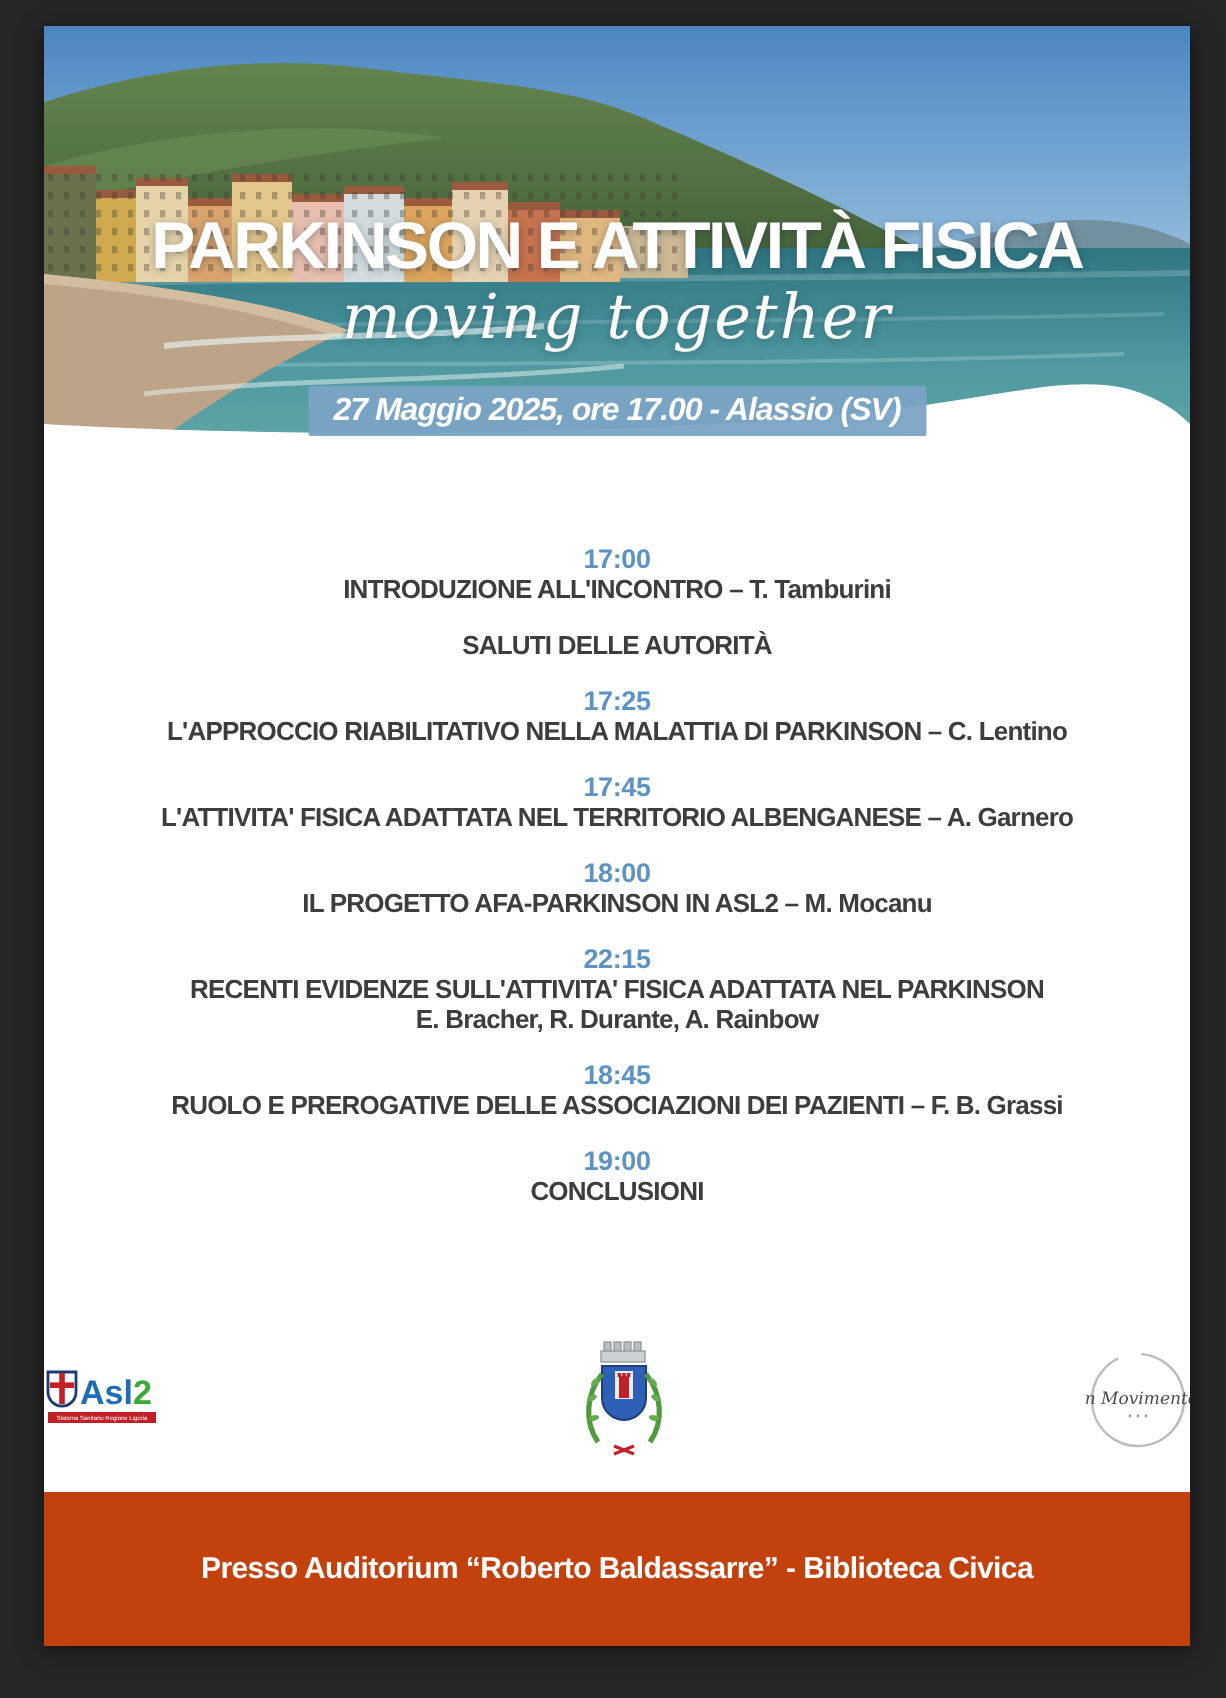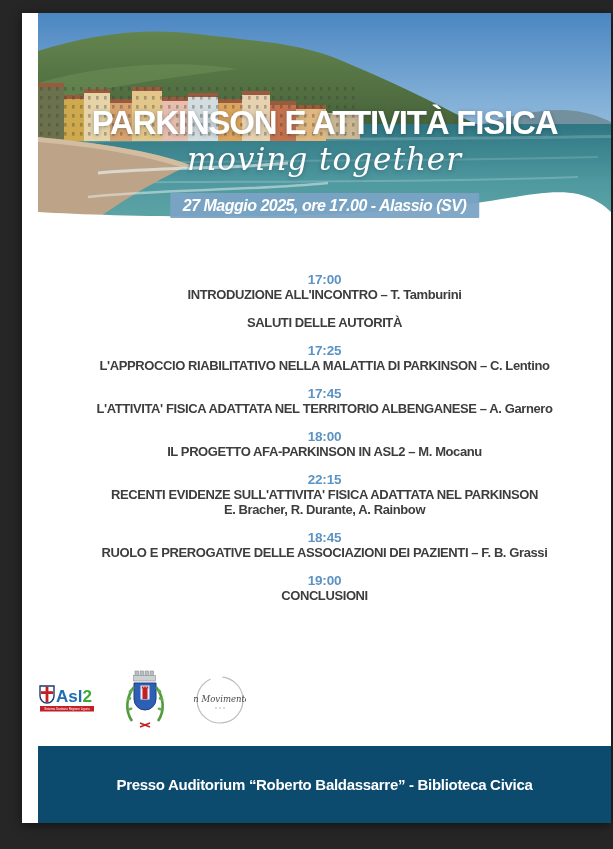--- a/index.html
+++ b/index.html
@@ -9,21 +9,20 @@
     position:relative;
     font-family:"Liberation Sans", sans-serif;
     overflow:hidden;
   }
   .poster{
     position:absolute;left:22px;top:13px;
     width:573px;height:810px;
     background:#ffffff;
     display:flex;flex-direction:column;
     box-shadow:0 2px 10px rgba(0,0,0,0.55);
-    padding-left:16px;
   }
   
   .hero{position:relative;width:573px;height:219px;flex:0 0 auto;}
   .hero svg.photo{position:absolute;inset:0;display:block;}
   .hero-text{
     position:absolute;top:92px;left:0;width:100%;
     text-align:center;color:#ffffff;z-index:3;
   }
   .hero-title{
     font-size:33px;font-weight:bold;letter-spacing:-1.2px;
@@ -53,28 +52,28 @@
     color:#5b93c4;font-weight:bold;font-size:13.5px;line-height:15px;
     letter-spacing:-0.2px;
   }
   .sched-line{
     color:#3d3d3f;font-weight:bold;font-size:13px;line-height:15px;
     letter-spacing:-0.4px;white-space:nowrap;
   }
   
   .logos{
     margin-top:50px;
-    display:flex;justify-content:flex-start;align-items:center;gap:26px;
+    display:flex;justify-content:space-between;align-items:center;gap:26px;
     height:68px;flex:0 0 auto;
   }
   .logo{display:block;}
   
   .footer{
     margin-top:auto;flex:0 0 auto;
-    height:77px;background:#0c4a6e;
+    height:77px;background:#c2410c;
     display:flex;flex-direction:column;justify-content:center;align-items:center;
     text-align:center;
   }
   .footer-line1{
     color:#ffffff;font-weight:bold;font-size:15px;line-height:20px;
     letter-spacing:-0.3px;white-space:nowrap;
   }
   .footer-line2{
     color:#d6d6d6;font-size:14px;line-height:19px;margin-top:2px;
     letter-spacing:-0.2px;white-space:nowrap;

